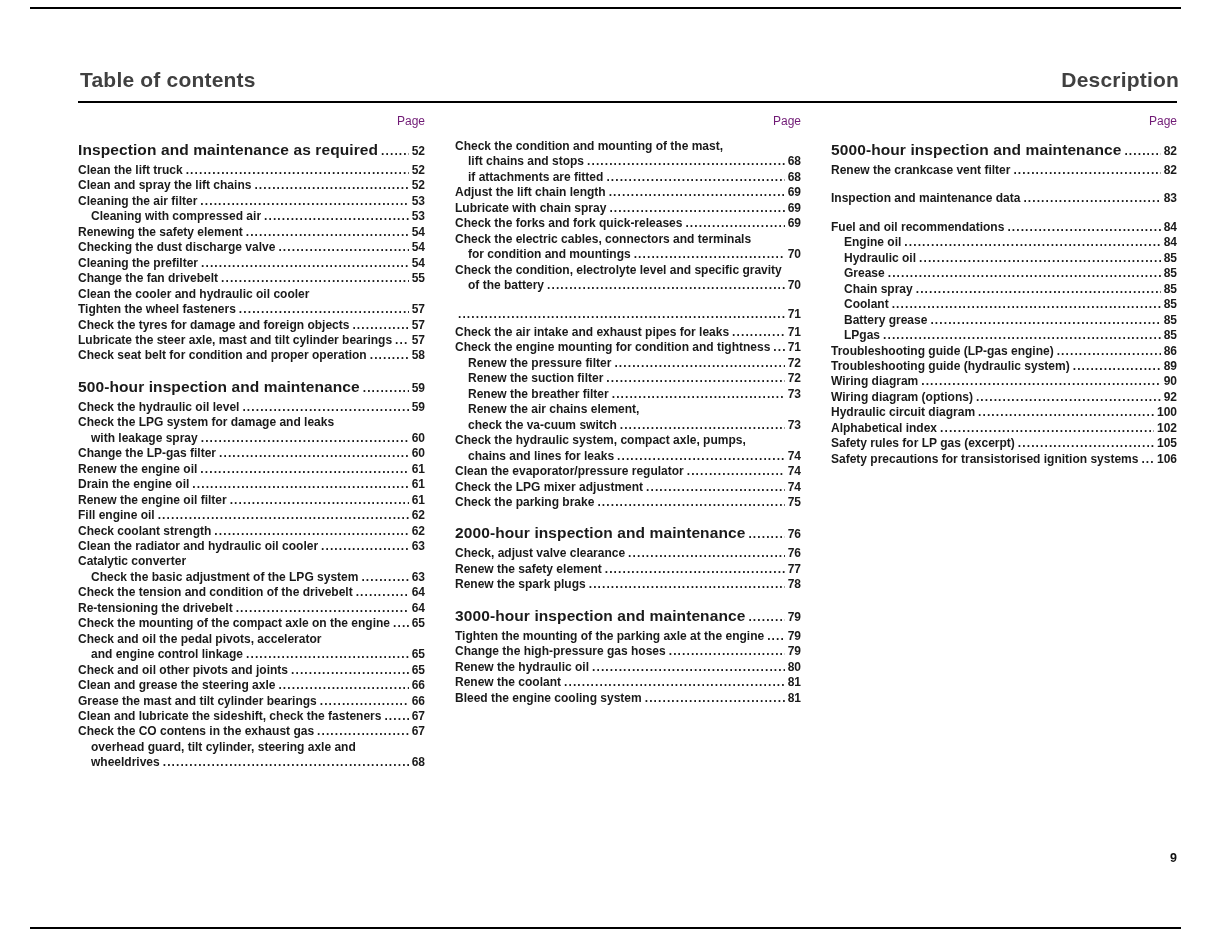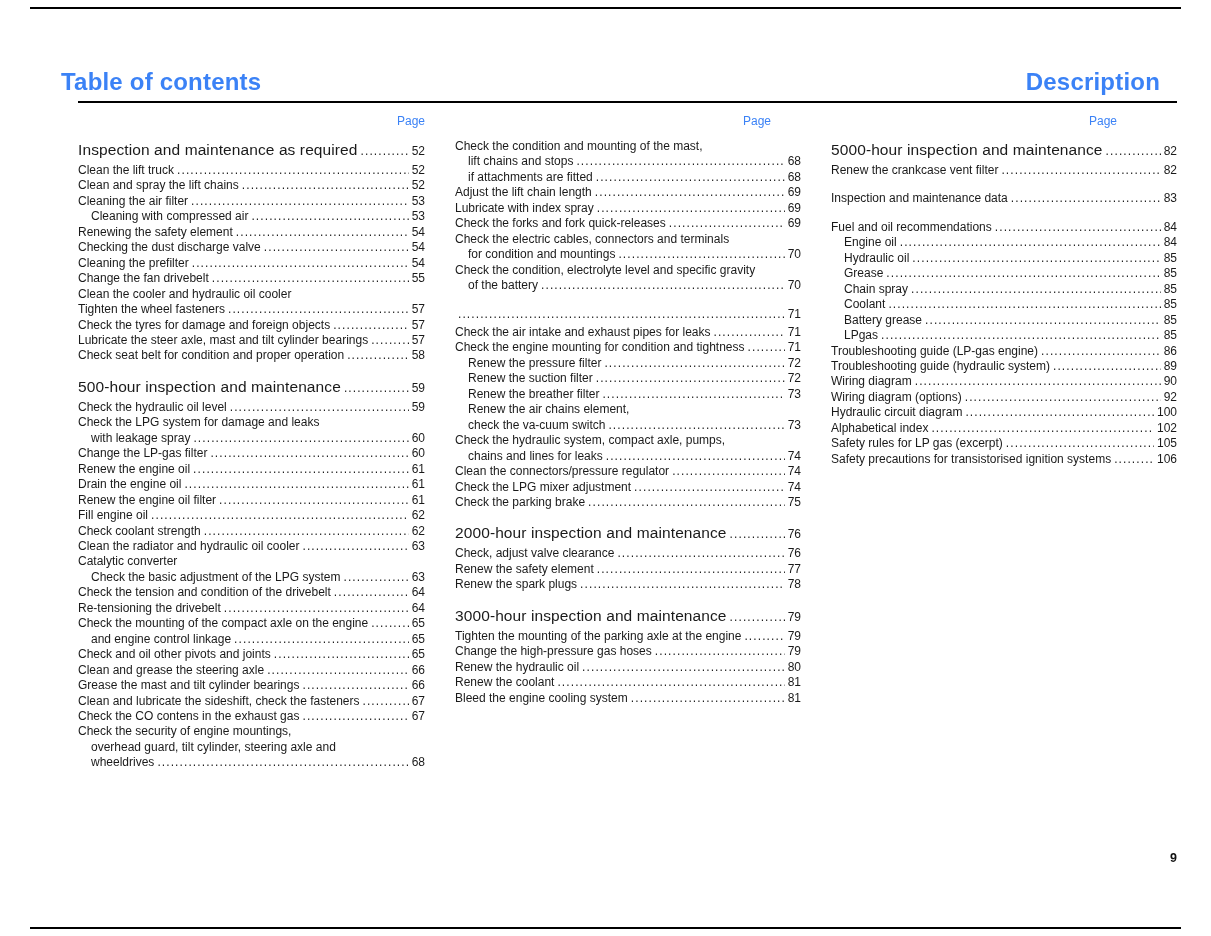--- a/index.html
+++ b/index.html
@@ -9,37 +9,38 @@
     font-family:"Liberation Sans", sans-serif;
     color:#1a1a1a;
     position:relative;
     overflow:hidden;
   }
   .edge-line { position:absolute; left:30px; width:1151px; height:2px; background:#000; }
   #edge-top { top:7px; }
   #edge-bottom { top:927px; }
 
   #header {
-    position:absolute; left:61px; top:68px; width:1099px;
+    position:absolute; left:80px; top:68px; width:1099px;
     display:flex; justify-content:space-between; align-items:flex-end;
-    font-size:24px; font-weight:bold; letter-spacing:0.2px; color:#3b82f6;
+    font-size:21px; font-weight:bold; letter-spacing:0.2px; color:#404040;
   }
   #header-rule { position:absolute; left:78px; top:101px; width:1099px; height:2px; background:#000; }
 
   #page-labels {
     position:absolute; left:78px; top:114px; width:1099px;
-    display:grid; grid-template-columns:347px 346px 346px; 
-    font-size:12px; color:#3b82f6;
+    display:grid; grid-template-columns:347px 346px 346px; column-gap:30px;
+    font-size:12px; color:#701a75;
   }
   #page-labels span { text-align:right; }
 
   #toc-columns {
     position:absolute; left:78px; top:139px; width:1099px;
     display:grid; grid-template-columns:347px 346px 346px; column-gap:30px;
     align-items:start;
+    font-weight:bold;
   }
   .toc-group { margin-bottom:13px; }
   .row {
     display:flex; align-items:baseline;
     font-size:12px; line-height:15.45px; color:#1a1a1a;
   }
   .row.h { margin-top:1px; margin-bottom:3px; }
   .row.h .txt { font-size:15.5px; line-height:20px; letter-spacing:0.1px; }
   .txt { white-space:nowrap; }
   .row.ind .txt { padding-left:13px; }
@@ -220,20 +221,23 @@
         <div class="row">
           <span class="txt">Re-tensioning the drivebelt</span>
           <span class="lead"></span>
           <span class="pg">64</span>
         </div>
         <div class="row">
           <span class="txt">Check the mounting of the compact axle on the engine</span>
           <span class="lead"></span>
           <span class="pg">65</span>
         </div>
+        <div class="row">
+          <span class="txt">Check and oil the pedal pivots, accelerator</span>
+        </div>
         <div class="row ind">
           <span class="txt">and engine control linkage</span>
           <span class="lead"></span>
           <span class="pg">65</span>
         </div>
         <div class="row">
           <span class="txt">Check and oil other pivots and joints</span>
           <span class="lead"></span>
           <span class="pg">65</span>
         </div>
@@ -249,23 +253,20 @@
         </div>
         <div class="row">
           <span class="txt">Clean and lubricate the sideshift, check the fasteners</span>
           <span class="lead"></span>
           <span class="pg">67</span>
         </div>
         <div class="row">
           <span class="txt">Check the CO contens in the exhaust gas</span>
           <span class="lead"></span>
           <span class="pg">67</span>
-        </div>
-        <div class="row">
-          <span class="txt">Check the security of engine mountings,</span>
         </div>
         <div class="row ind">
           <span class="txt">overhead guard, tilt cylinder, steering axle and</span>
         </div>
         <div class="row ind">
           <span class="txt">wheeldrives</span>
           <span class="lead"></span>
           <span class="pg">68</span>
         </div>
       </div>
@@ -284,21 +285,21 @@
           <span class="txt">if attachments are fitted</span>
           <span class="lead"></span>
           <span class="pg">68</span>
         </div>
         <div class="row">
           <span class="txt">Adjust the lift chain length</span>
           <span class="lead"></span>
           <span class="pg">69</span>
         </div>
         <div class="row">
-          <span class="txt">Lubricate with index spray</span>
+          <span class="txt">Lubricate with chain spray</span>
           <span class="lead"></span>
           <span class="pg">69</span>
         </div>
         <div class="row">
           <span class="txt">Check the forks and fork quick-releases</span>
           <span class="lead"></span>
           <span class="pg">69</span>
         </div>
         <div class="row">
           <span class="txt">Check the electric cables, connectors and terminals</span>
@@ -357,21 +358,21 @@
         </div>
         <div class="row">
           <span class="txt">Check the hydraulic system, compact axle, pumps,</span>
         </div>
         <div class="row ind">
           <span class="txt">chains and lines for leaks</span>
           <span class="lead"></span>
           <span class="pg">74</span>
         </div>
         <div class="row">
-          <span class="txt">Clean the connectors/pressure regulator</span>
+          <span class="txt">Clean the evaporator/pressure regulator</span>
           <span class="lead"></span>
           <span class="pg">74</span>
         </div>
         <div class="row">
           <span class="txt">Check the LPG mixer adjustment</span>
           <span class="lead"></span>
           <span class="pg">74</span>
         </div>
         <div class="row">
           <span class="txt">Check the parking brake</span>

